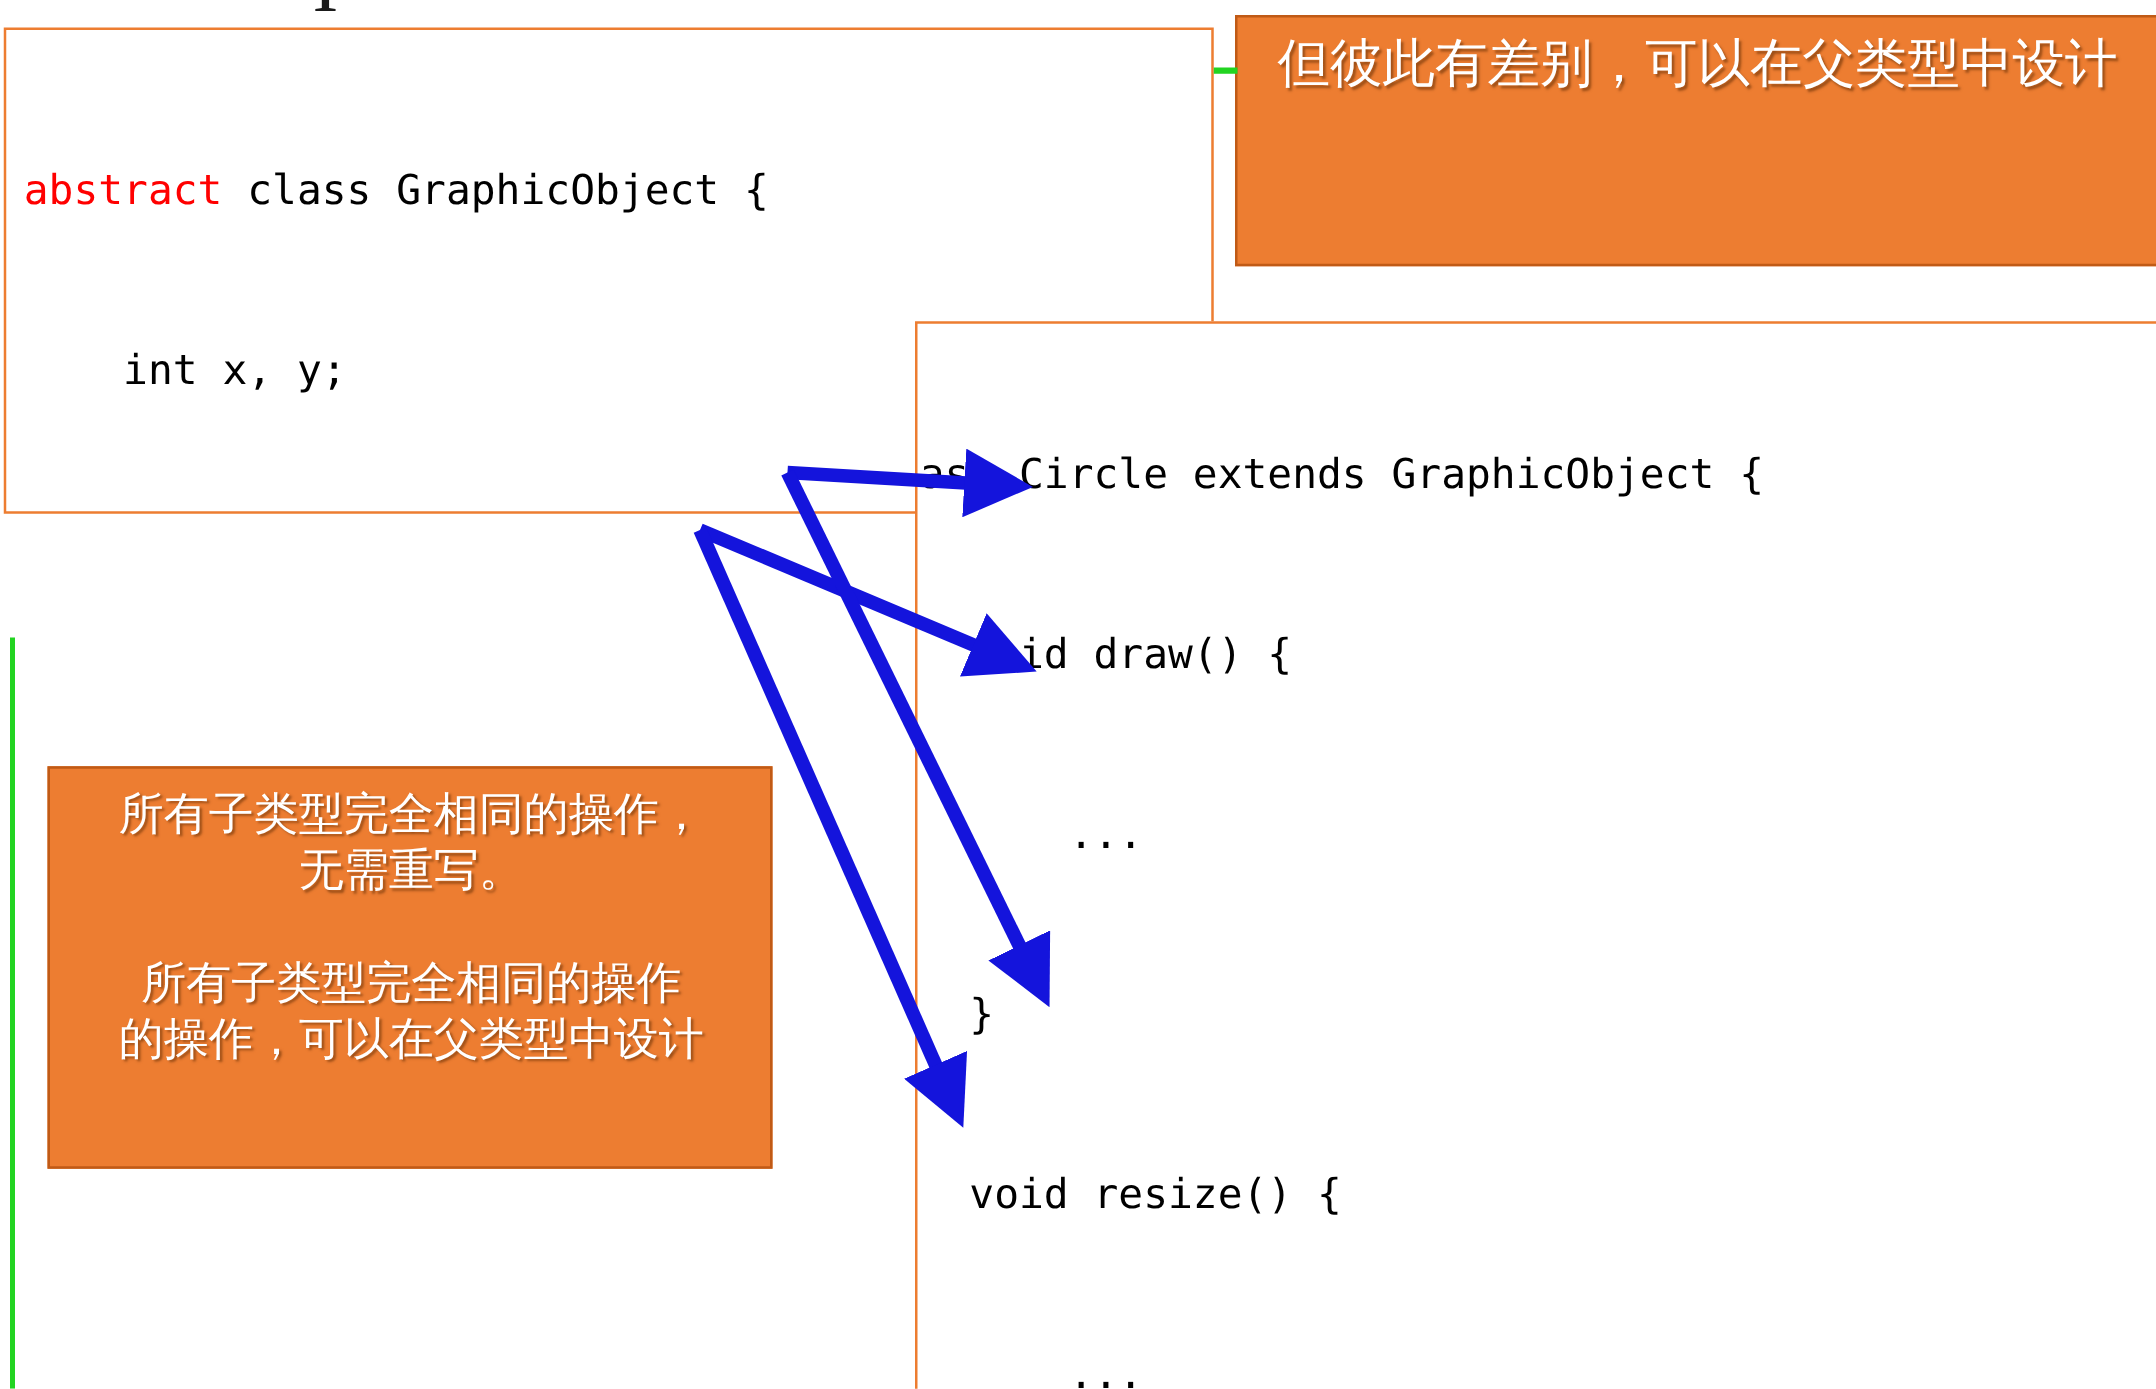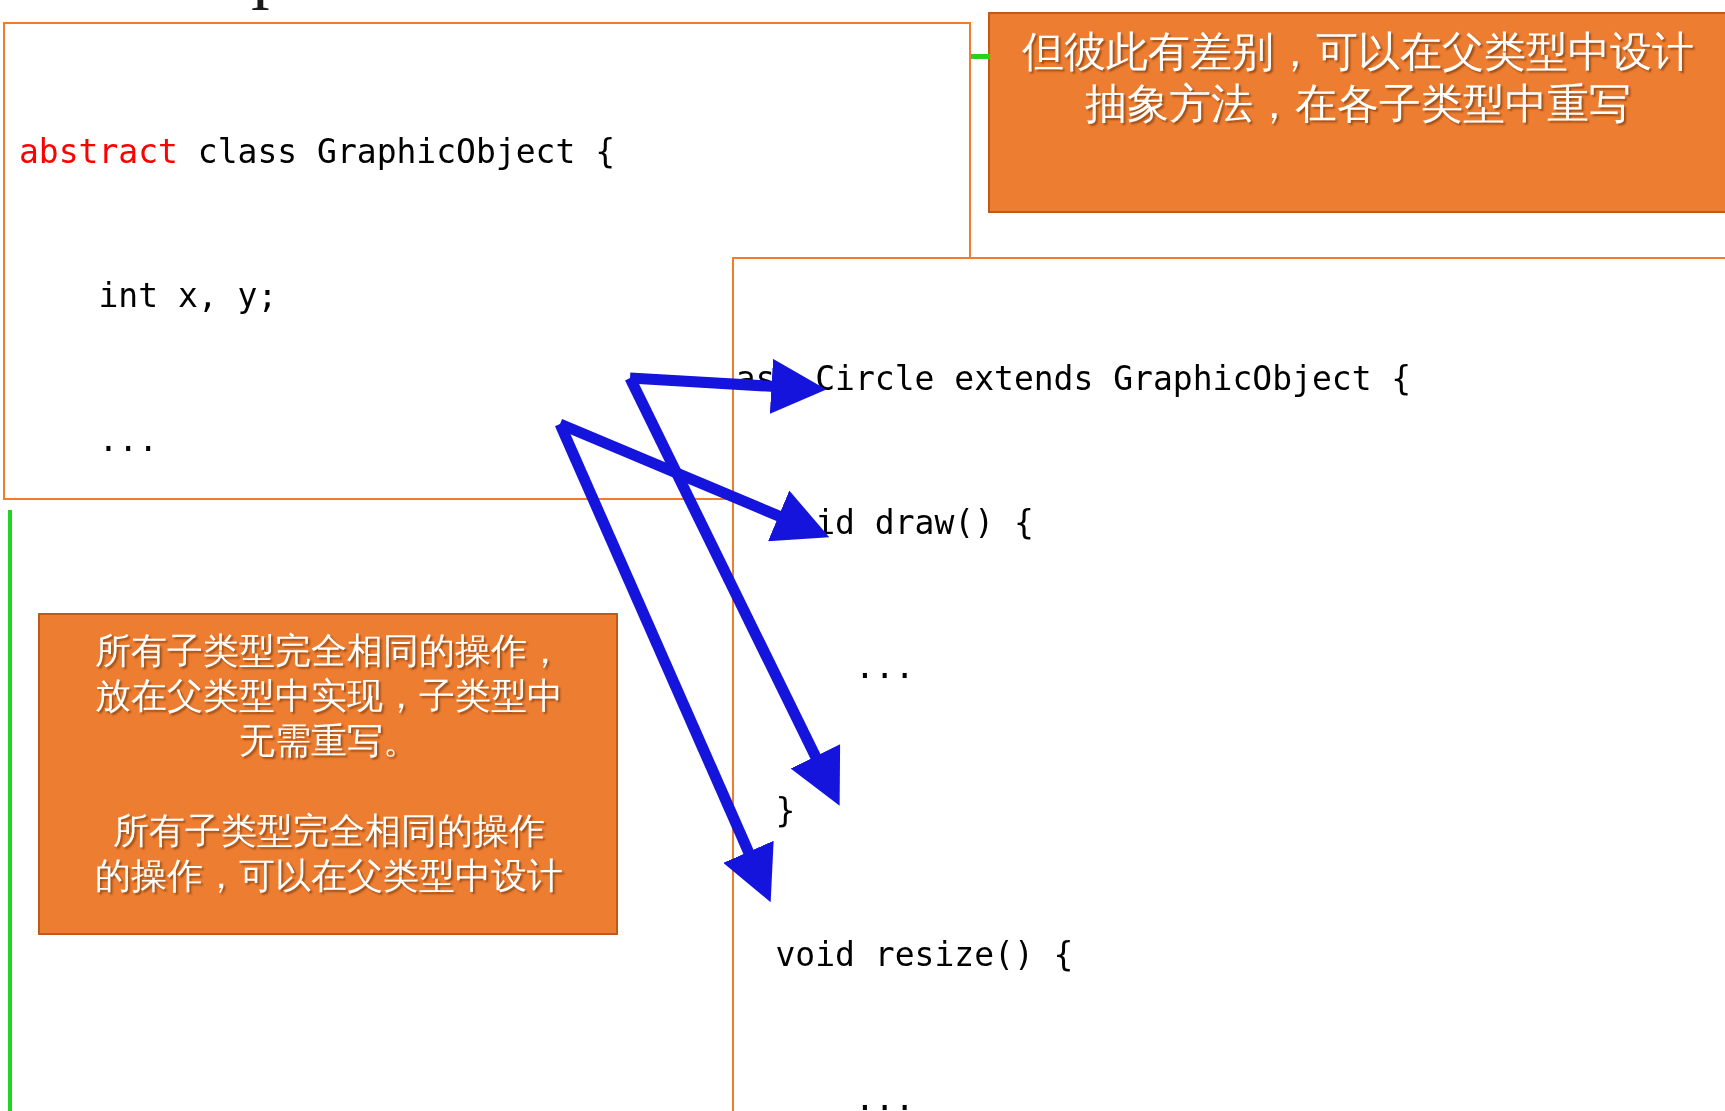--- a/index.html
+++ b/index.html
@@ -40,21 +40,21 @@
     position: absolute;
     background: #ffffff;
     border: 2px solid #ED7D31;
     box-sizing: border-box;
     overflow: hidden;
   }
   #code-panel-parent {
     left: 3px;
     top: 22px;
     width: 968px;
-    height: 478px;
+    height: 389px;
     z-index: 4;
   }
   #code-panel-children {
     left: 732px;
     top: 257px;
     width: 1000px;
     height: 860px;
     z-index: 6;
   }
   .code-lines {
@@ -180,27 +180,25 @@
     
     
     
   </div>
 </div>
 
 <div id="green-stub"></div>
 
 <div class="callout" id="callout-abstract-method">
   <div>但彼此有差别，可以在父类型中设计</div>
-  <div>抽象方法，在各子类型中重写</div>
 </div>
 
 <div class="callout" id="callout-shared-ops">
   <div class="para">
     <div>所有子类型完全相同的操作，</div>
-    <div>放在父类型中实现，子类型中</div>
     <div>无需重写。</div>
   </div>
   <div class="para-gap"></div>
   <div class="para">
     <div>所有子类型完全相同的操作</div>
     <div>的操作，可以在父类型中设计</div>
   </div>
 </div>
 
 <svg id="arrow-layer" viewBox="0 0 1725 1111">

